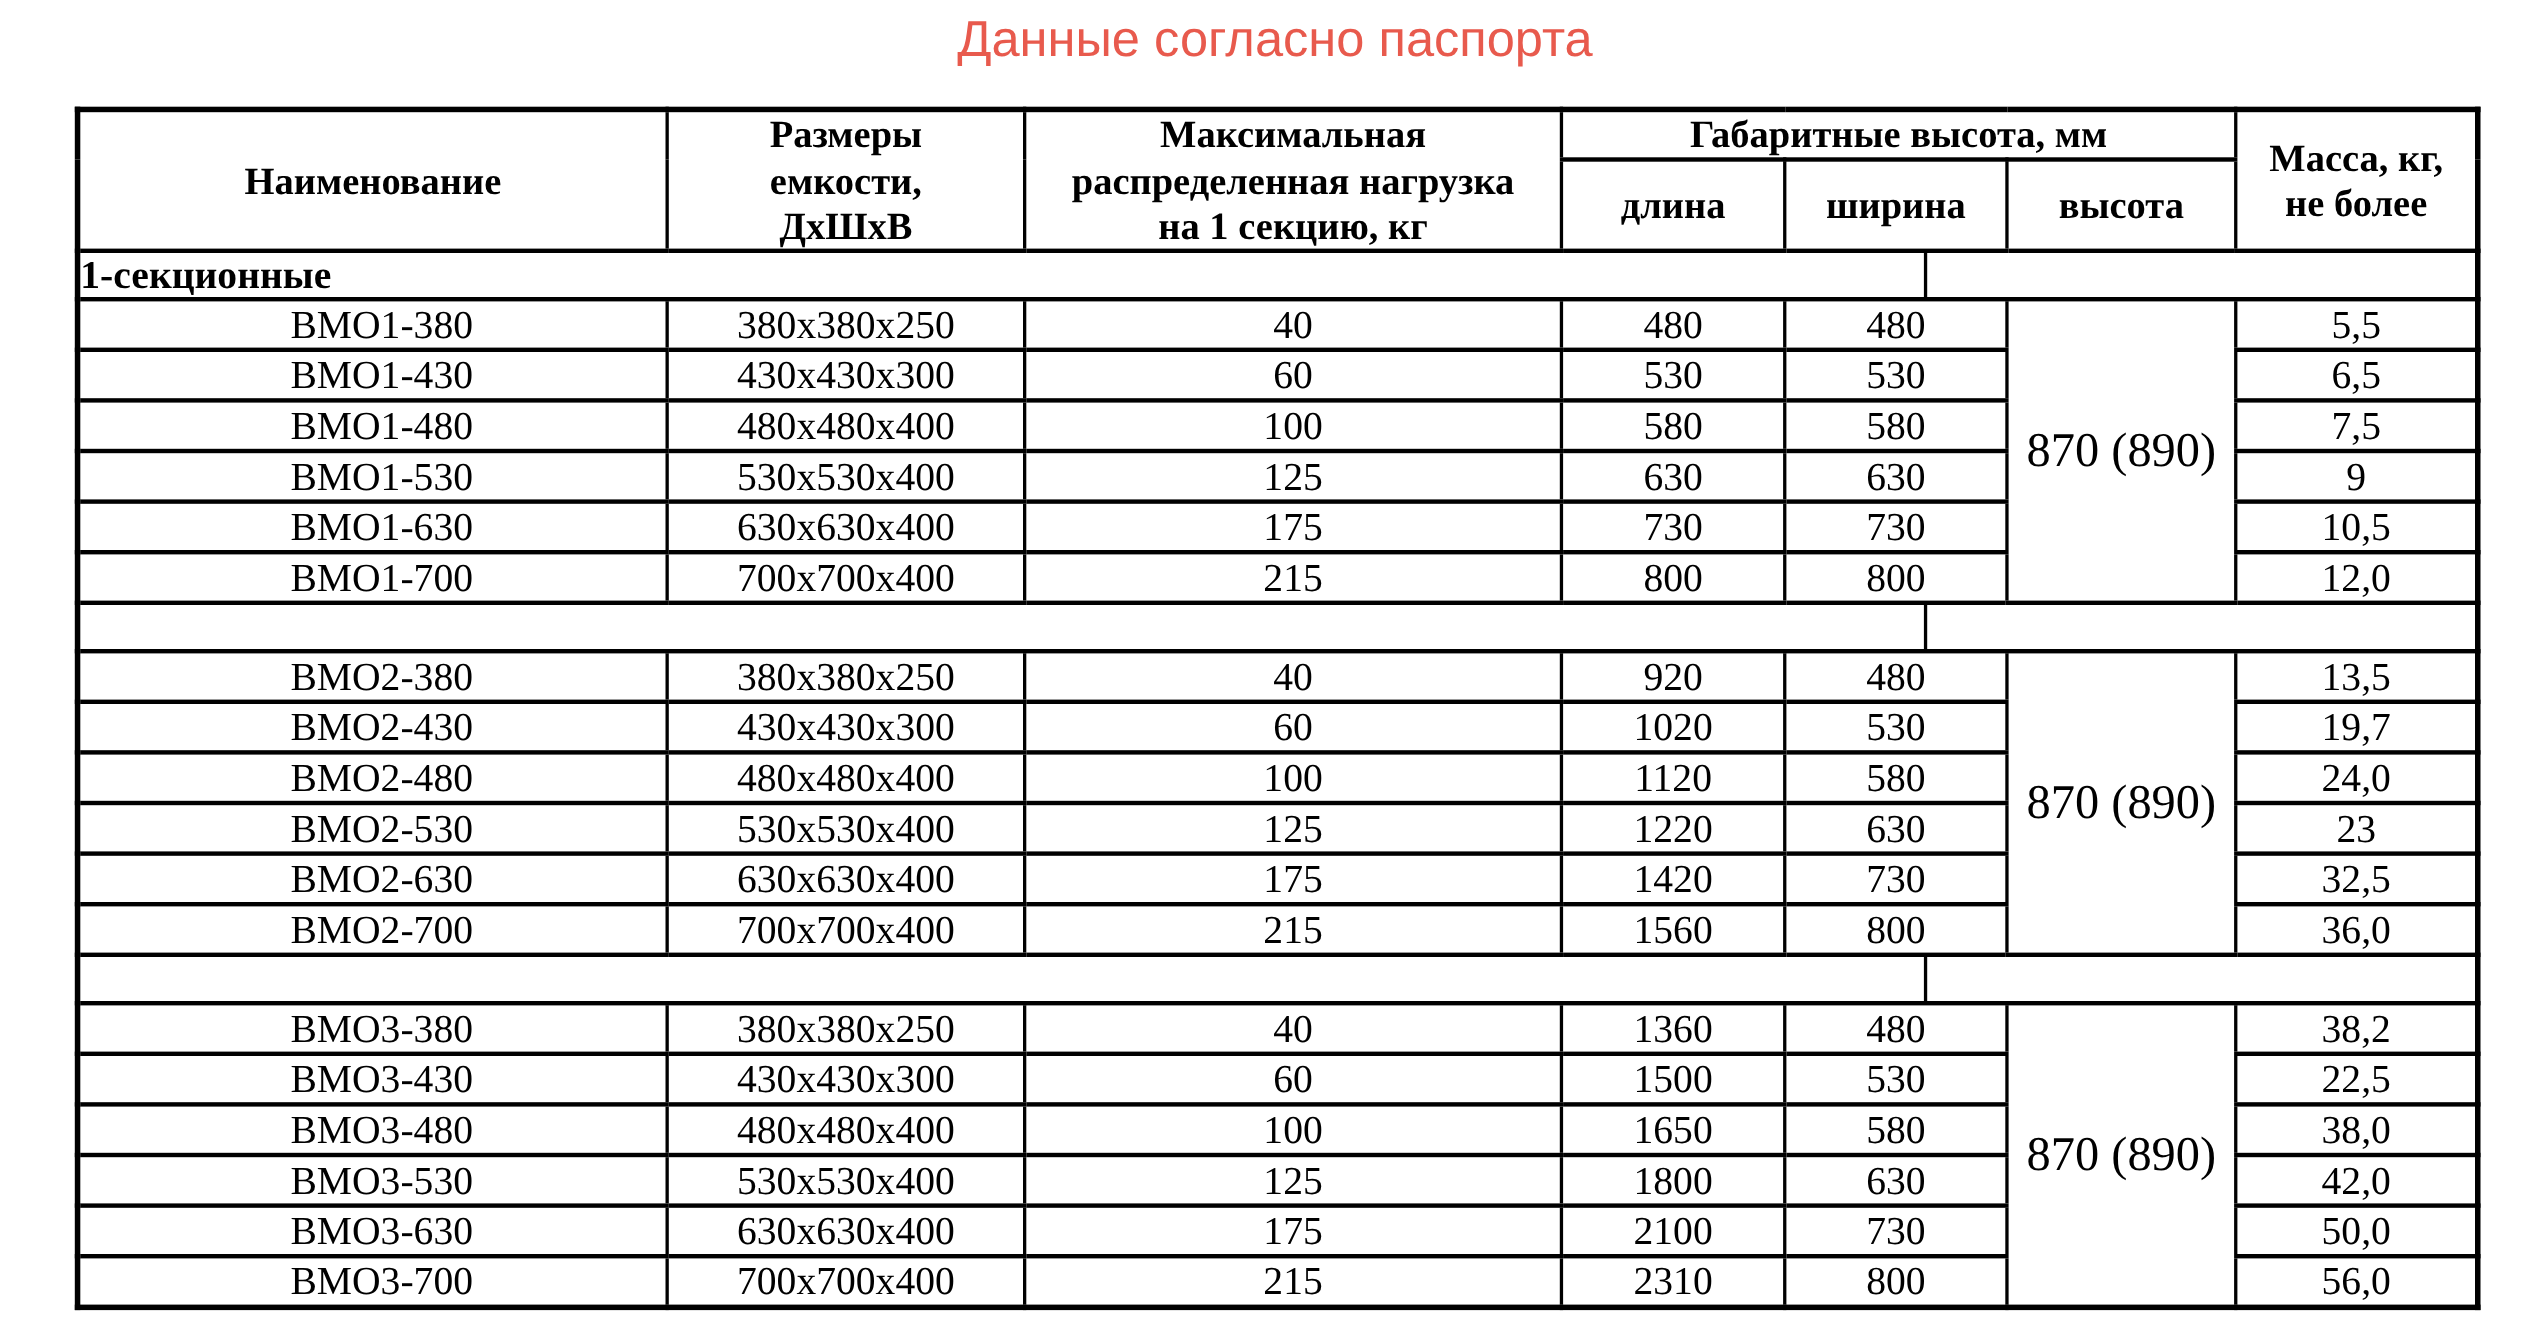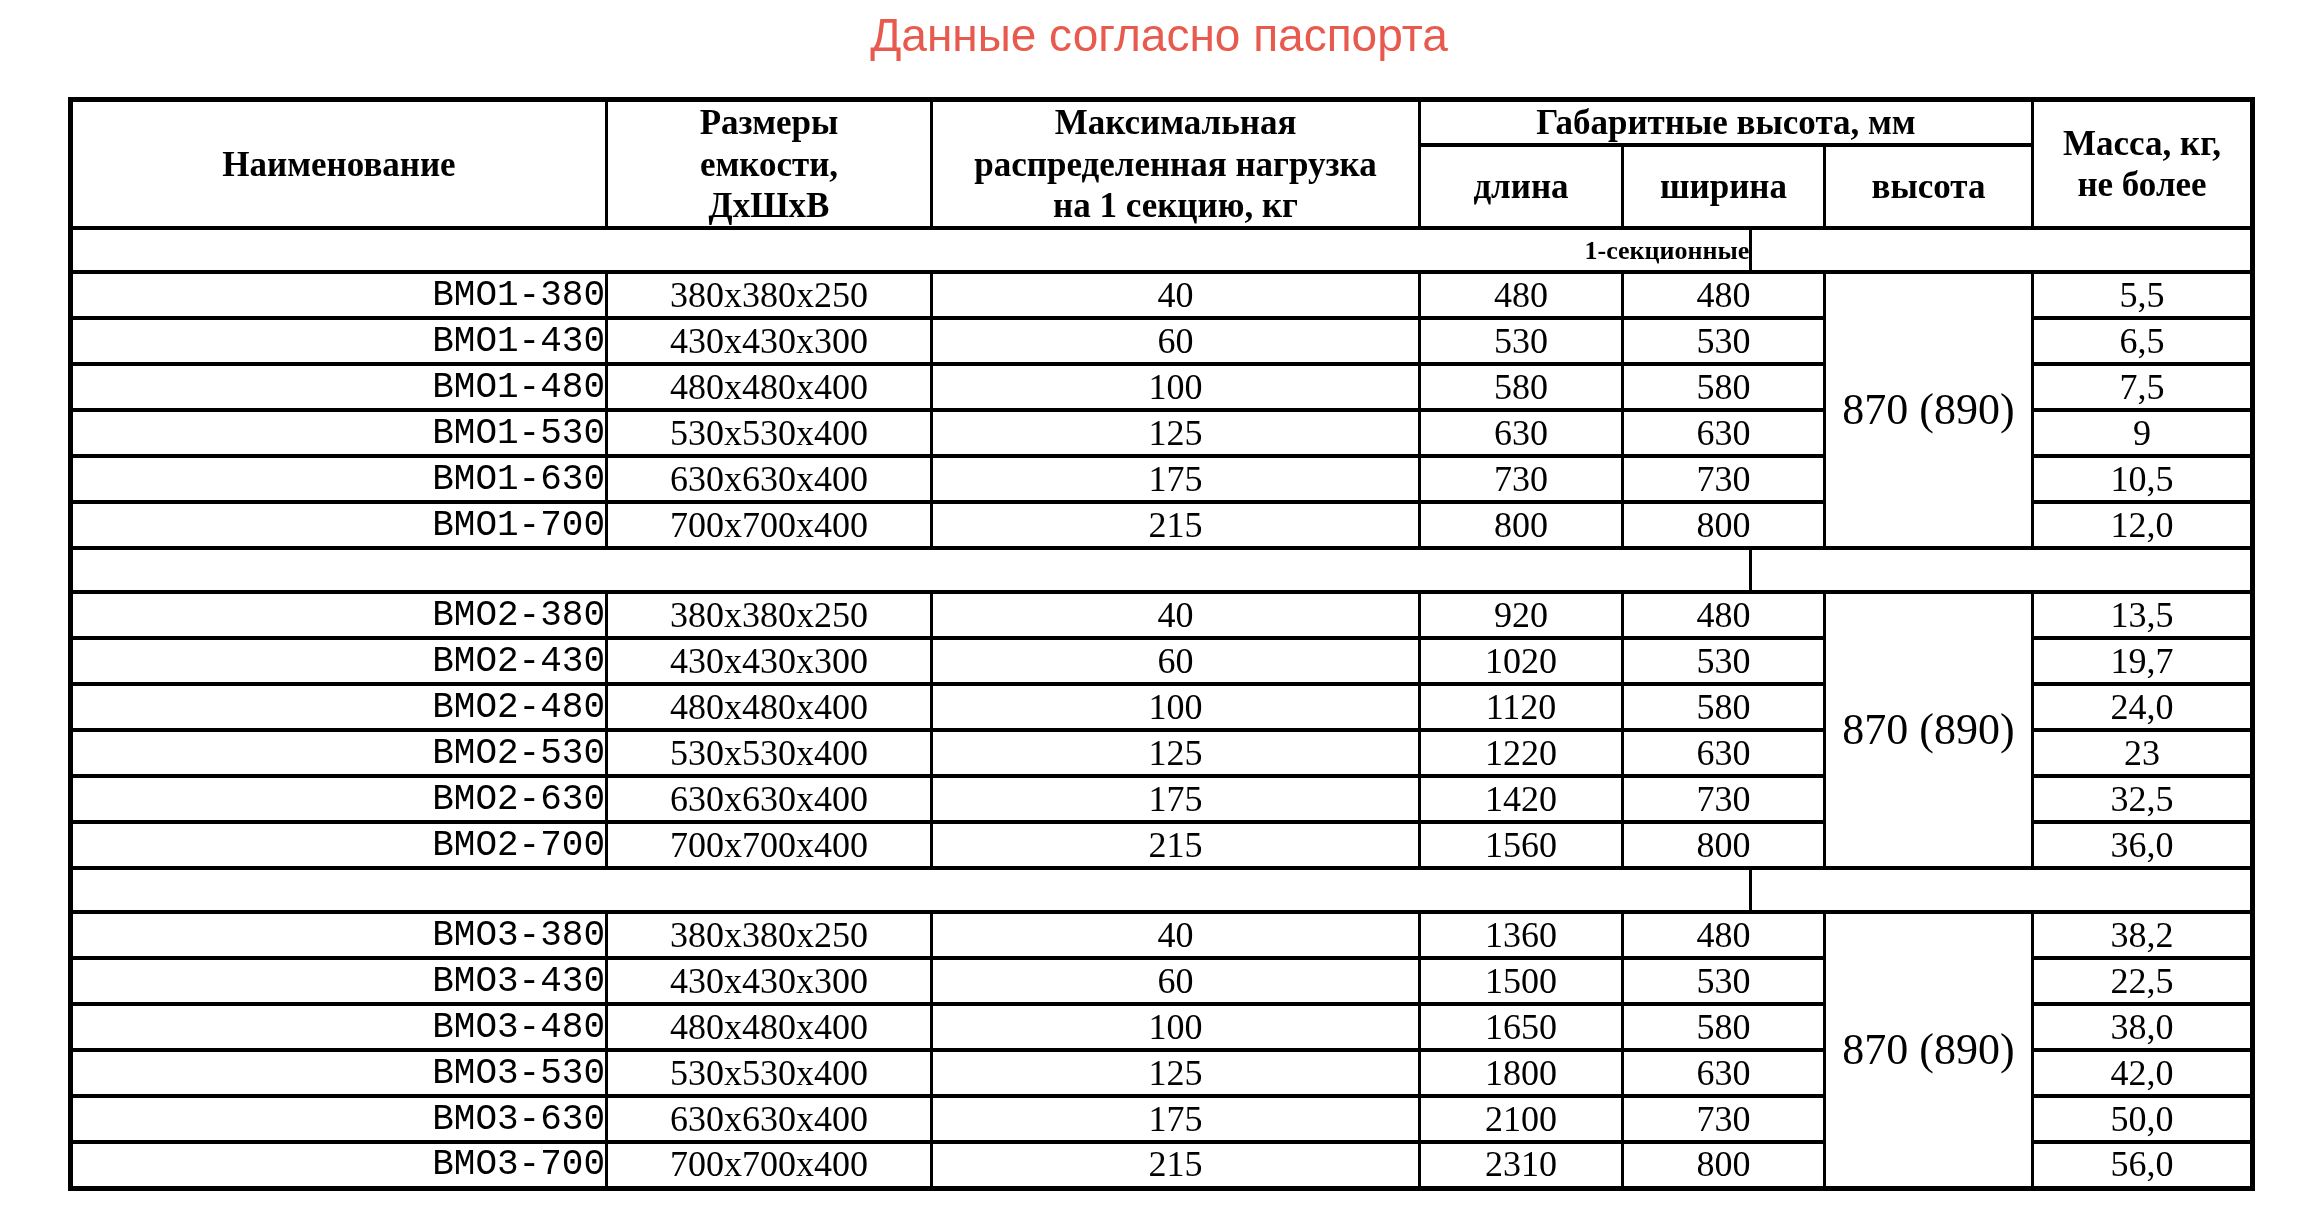--- a/index.html
+++ b/index.html
@@ -52,34 +52,33 @@
   thead tr.header-row-2 { height: 83px; }
 
   tbody tr.data-row { height: 46px; }
   tbody td {
     font-size: 36px;
     line-height: 1.05;
     text-align: center;
     vertical-align: middle;
   }
   tbody td.name-cell {
-    text-align: right;
+    text-align: center;
     padding-left: 16px;
-    font-family: Liberation Mono, monospace;
   }
   tr.section-row { height: 44px; }
   td.section-cell {
     position: relative;
     padding: 0;
   }
   .section-label {
     width: 77%;
-    text-align: right;
+    text-align: left;
     font-weight: bold;
-    font-size: 26px;
+    font-size: 36px;
     line-height: 1.05;
   }
   .section-divider {
     position: absolute;
     left: 77%;
     top: 0;
     bottom: 0;
     width: 3px;
     background: #000;
   }

